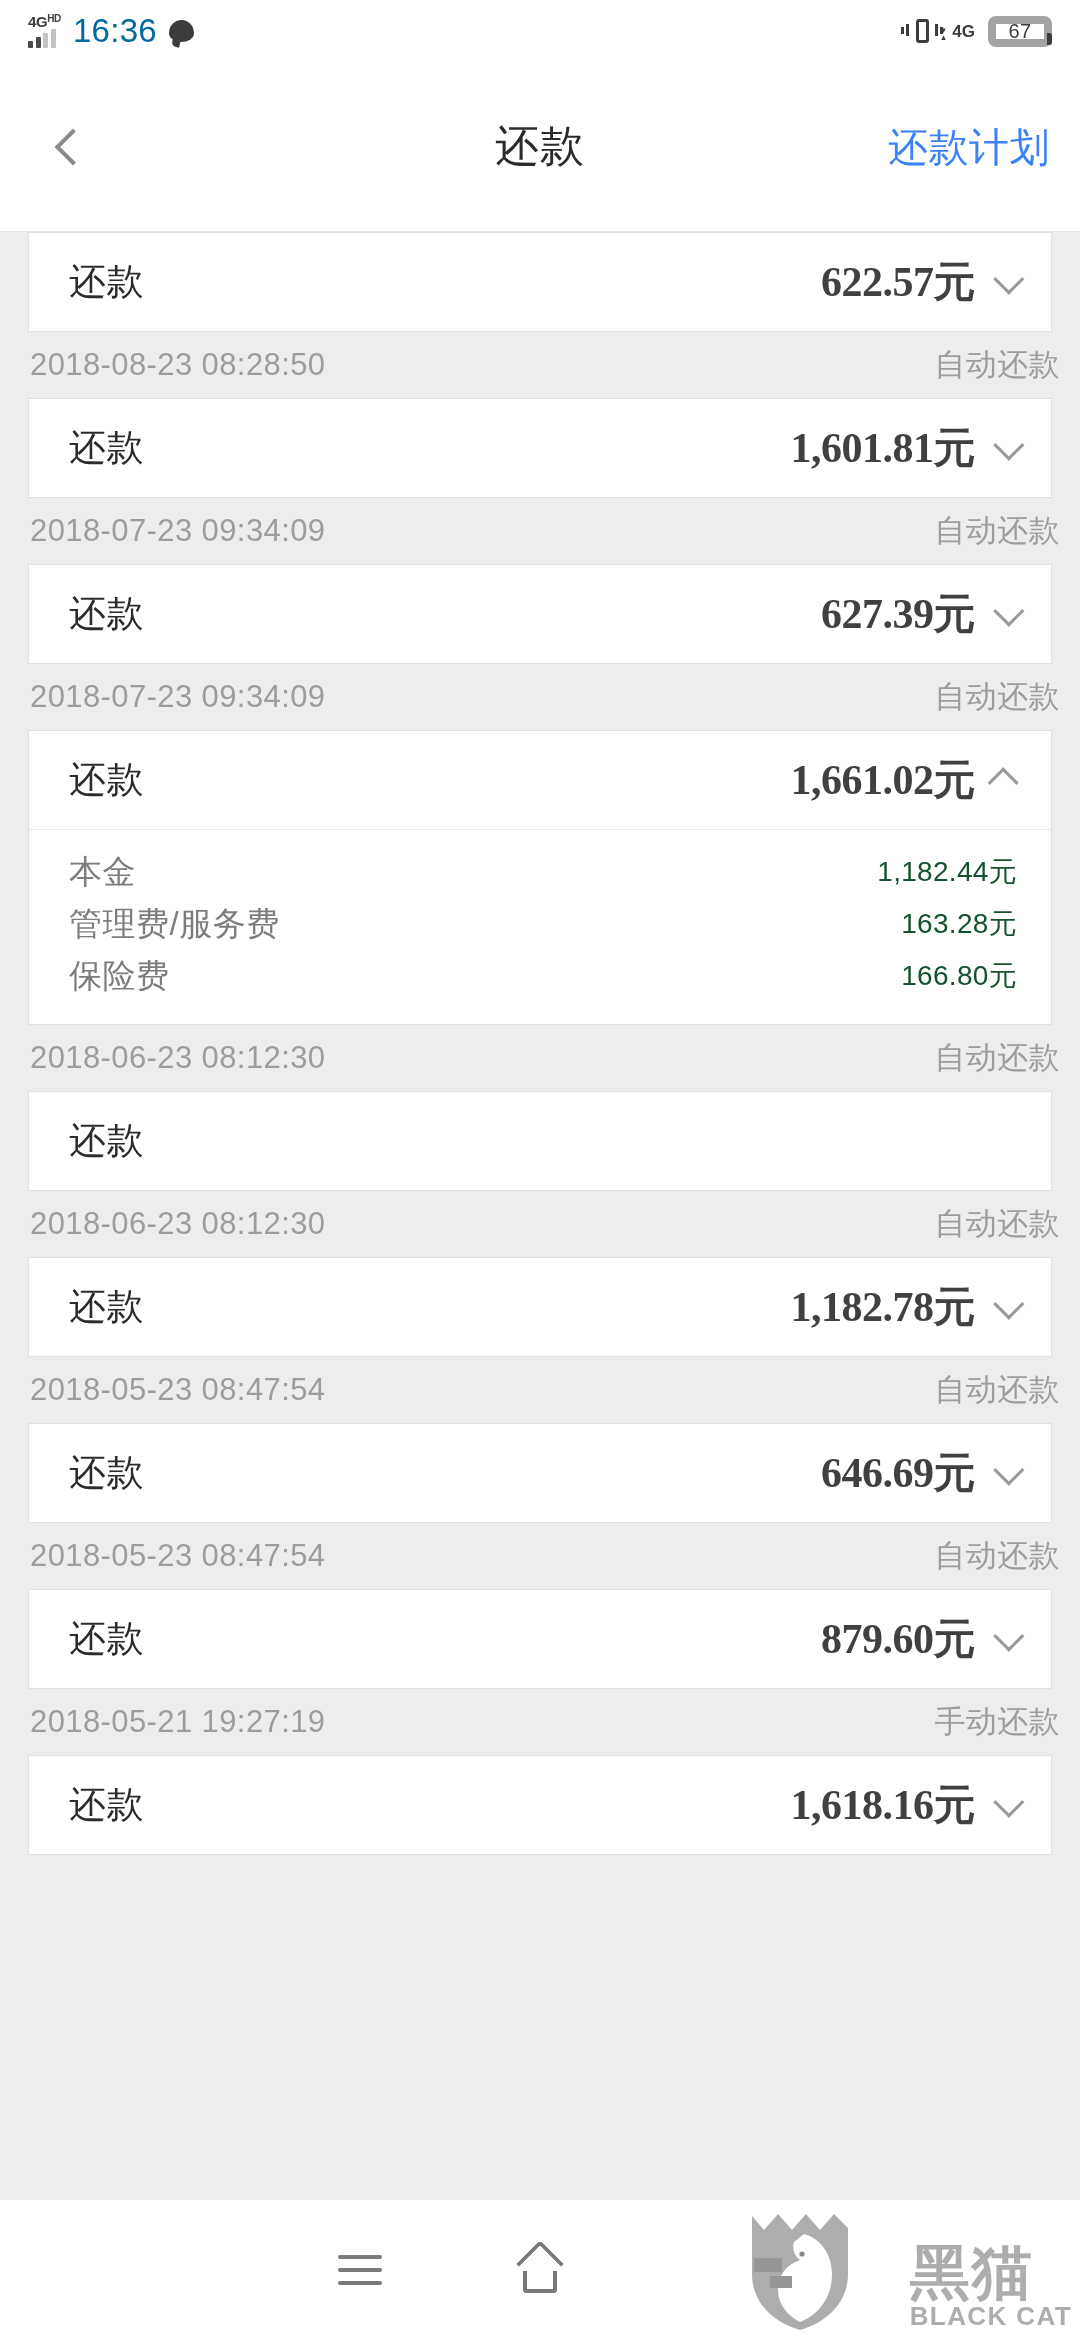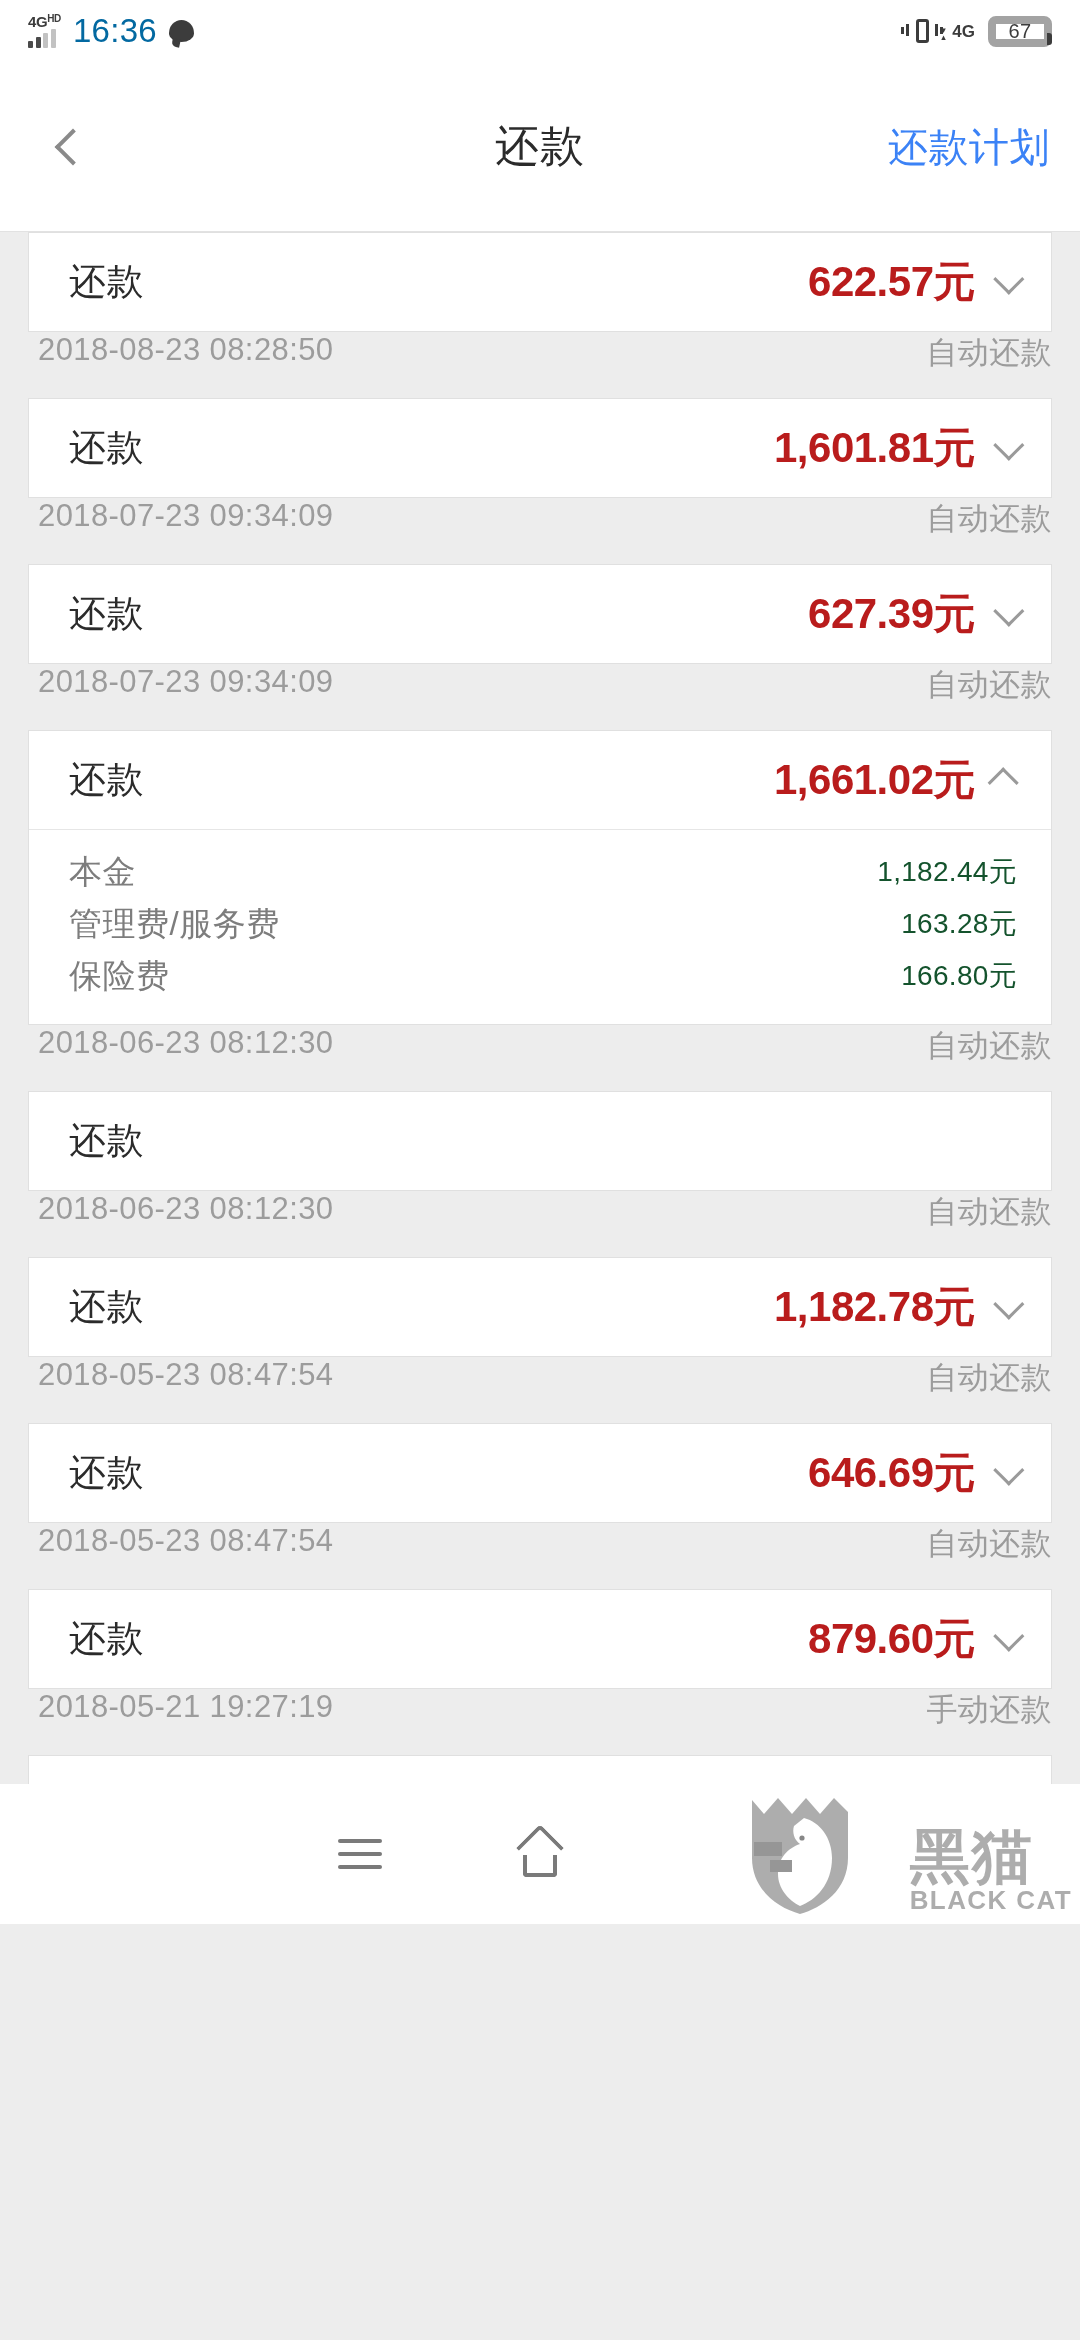--- a/index.html
+++ b/index.html
@@ -3,21 +3,21 @@
 <meta charset="utf-8">
 <style>
   * { margin:0; padding:0; box-sizing:border-box; }
   html, body {
     width:1080px; height:2340px;
     background:#ededed;
     font-family:"Liberation Sans","DejaVu Sans",sans-serif;
     -webkit-font-smoothing:antialiased;
     overflow:hidden;
   }
-  #screen { position:relative; width:1080px; height:1924px; background:#ededed; }
+  #screen { position:relative; width:1080px; height:2340px; background:#ededed; }
 
   
   .statusbar{
     height:62px; background:#ffffff; display:flex; align-items:center;
     justify-content:space-between; padding:0 28px 0 28px; position:relative;
   }
   .sb-left{ display:flex; align-items:center; gap:12px; }
   .sig-wrap{ display:flex; flex-direction:column; align-items:flex-start; line-height:1; }
   .sig-label{ font-size:15px; font-weight:bold; color:#3c3c3c; letter-spacing:-0.4px; margin-bottom:1px;}
   .sig-label sup{ font-size:10px; vertical-align:top; }
@@ -85,34 +85,34 @@
   }
   .card{
     margin:0 28px; background:#ffffff; border:1px solid #e0e0e0;
   }
   .card-head{
     height:98px; display:flex; align-items:center; justify-content:space-between;
     padding:0 34px 0 40px;
   }
   .card-label{ font-size:37px; color:#2b2b2b; letter-spacing:0.5px; }
   .card-right{ display:flex; align-items:center; gap:20px; }
-  .card-amount{ font-size:42px; color:#b91c1c; font-weight:bold; letter-spacing:-0.5px; }
+  .card-amount{ font-size:42px; color:#404040; font-weight:bold; letter-spacing:-0.5px;font-family:Liberation Serif, serif; }
   .chev{ width:22px; height:22px; border-right:3px solid #9a9a9a; border-bottom:3px solid #9a9a9a; }
   .chev.down{ transform:rotate(45deg) translateY(-4px); }
   .chev.up{ transform:rotate(-135deg) translateY(-4px); }
   .card-details{ border-top:1px solid #e6e6e6; padding:16px 34px 22px 40px; }
   .detail-row{
     display:flex; align-items:center; justify-content:space-between;
     height:52px;
   }
   .detail-label{ font-size:33px; color:#7d7d7d; letter-spacing:0.5px; }
   .detail-value{ font-size:28px; color:#14532d; letter-spacing:0.3px; }
   .meta{
-    display:flex; justify-content:space-between;
-    padding:0 28px 0 30px; height:66px;margin-left:8px;
+    display:flex; align-items:center; justify-content:space-between;
+    padding:0 20px 0 30px; height:66px;
   }
   .meta-date{ font-size:31px; color:#9c9c9c; letter-spacing:0.4px; }
   .meta-type{ font-size:31px; color:#9c9c9c; letter-spacing:0.4px; }
 
   
   .navbar{
     position:absolute; left:0; right:0; bottom:0; height:140px; background:#ffffff;
     display:flex; align-items:center; justify-content:center; gap:0;
   }
   .nav-btn{ width:180px; height:140px; display:flex; align-items:center; justify-content:center; }

